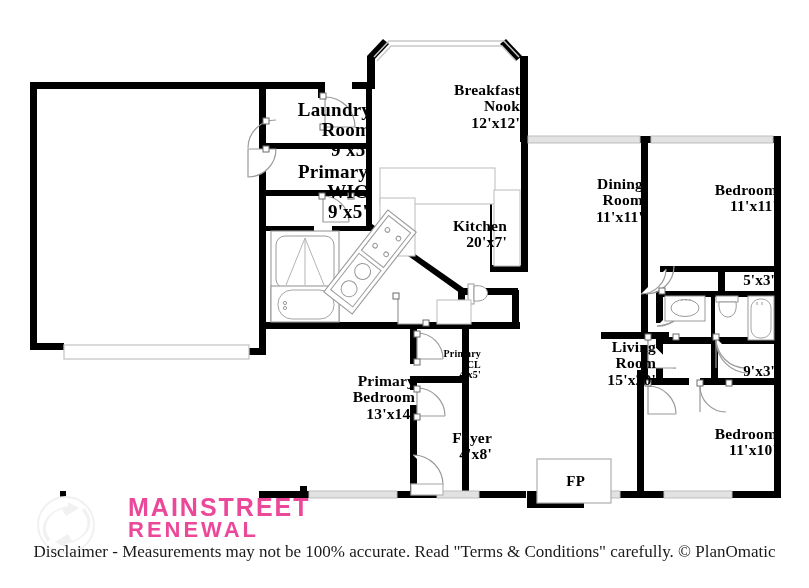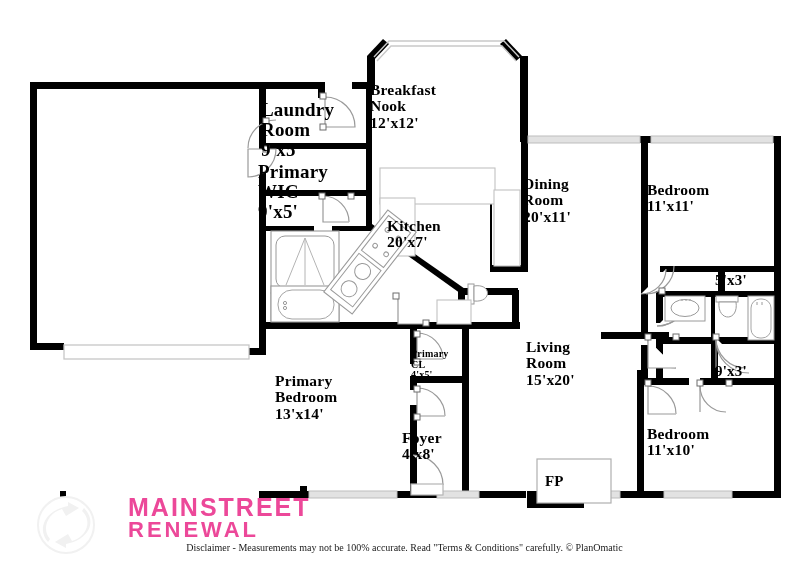--- a/index.html
+++ b/index.html
@@ -1,24 +1,24 @@
 <!DOCTYPE html>
 <html><head>
 <meta charset="utf-8">
 <style>
   html,body{margin:0;padding:0;background:#ffffff;}
   body{font-family:"Liberation Serif", serif;}
   #stage{position:relative;width:809px;height:588px;background:#ffffff;overflow:hidden;}
   #plan{position:absolute;left:0;top:0;width:809px;height:588px;}
-  .label{position:absolute;text-align:left;color:#000;font-family:"Liberation Serif", serif;font-weight:bold;line-height:1.05;letter-spacing:.2px;white-space:pre-line;}
+  .label{position:absolute;text-align:right;color:#000;font-family:"Liberation Serif", serif;font-weight:bold;line-height:1.05;letter-spacing:.2px;white-space:pre-line;}
   .lg{font-size:15.5px;}
   .md{font-size:19px;}
   .sm{font-size:15px;}
   .xs{font-size:10px;}
-  #disclaimer{position:absolute;left:0;top:542px;width:809px;text-align:center;font-family:"Liberation Serif", serif;font-size:10px;color:#1a1a1a;}
+  #disclaimer{position:absolute;left:0;top:542px;width:809px;text-align:center;font-family:"Liberation Serif", serif;font-size:17px;color:#1a1a1a;}
   #watermark{position:absolute;left:22px;top:494px;width:330px;height:62px;pointer-events:none;}
   #wm-text{position:absolute;left:106px;top:2px;font-family:"Liberation Sans", sans-serif;font-size:25px;letter-spacing:2px;color:#ec4899;line-height:0.95;font-weight:700;}
   #wm-text .ren{font-size:22px;letter-spacing:3px;display:block;}
 </style>
 </head>
 <body>
 
 <div id="stage">
 
   <svg id="plan" viewBox="0 0 809 588">
@@ -261,21 +261,21 @@
   <div class="label lg" style="left:370px;top:82px;width:150px;">Breakfast
 Nook
 12'x12'</div>
   <div class="label md" style="left:258px;top:162px;width:110px;">Primary
 WIC
 9'x5'</div>
   <div class="label lg" style="left:387px;top:218px;width:120px;">Kitchen
 20'x7'</div>
   <div class="label lg" style="left:523px;top:176px;width:120px;">Dining
 Room
-20'x11'</div>
+11'x11'</div>
   <div class="label lg" style="left:647px;top:182px;width:130px;">Bedroom
 11'x11'</div>
   <div class="label sm" style="left:715px;top:273px;width:60px;">5'x3'</div>
   <div class="label sm" style="left:715px;top:364px;width:60px;">9'x3'</div>
   <div class="label lg" style="left:526px;top:339px;width:130px;">Living
 Room
 15'x20'</div>
   <div class="label xs" style="left:411px;top:349px;width:70px;">Primary
 CL
 4'x5'</div>

